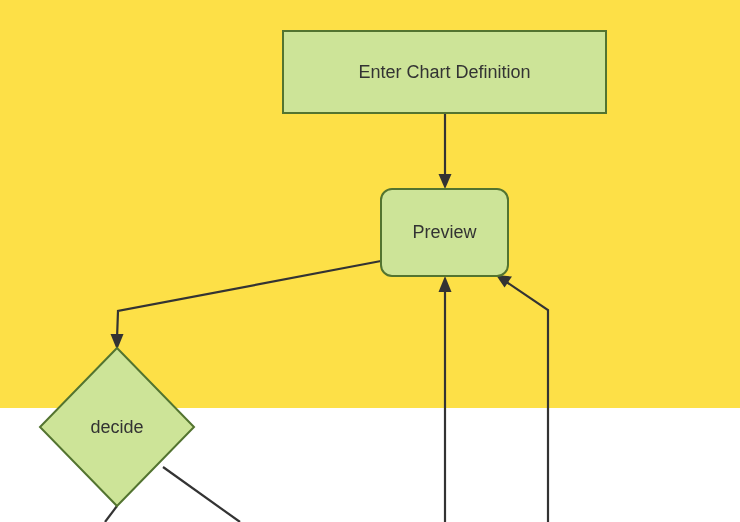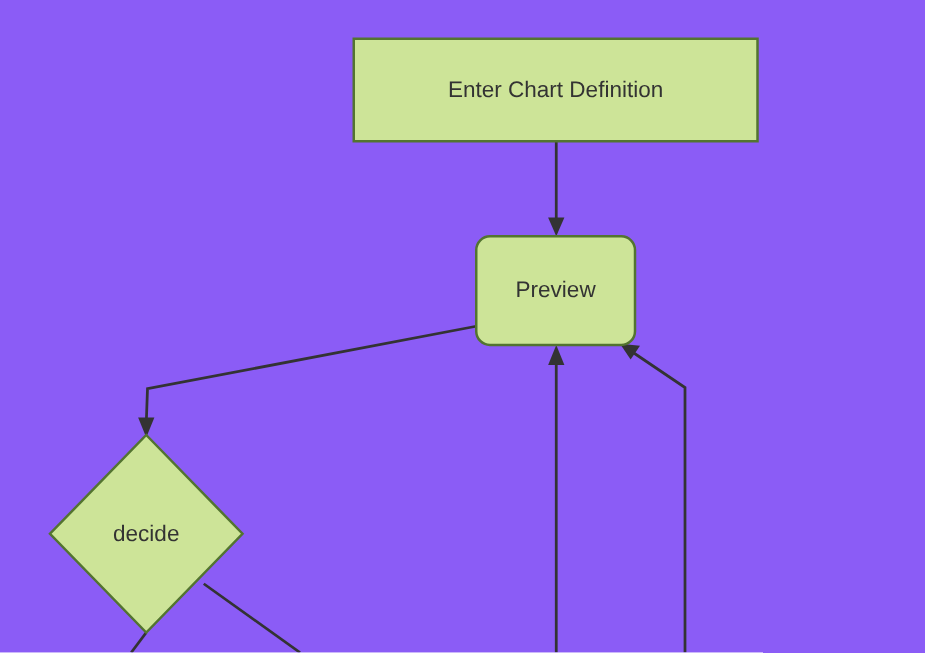--- a/index.html
+++ b/index.html
@@ -9,22 +9,22 @@
   }
   body {
     width: 740px;
     height: 522px;
     overflow: hidden;
     font-family: "Liberation Sans", sans-serif;
   }
   #diagram-root {
     position: relative;
     width: 740px;
-    height: 522px;
-    background: #8b5cf6;
+    height: 408px;
+    background: #fde047;
   }
   svg#flowchart {
     display: block;
     width: 740px;
     height: 522px;
   }
   .node-shape {
     fill: #cde498;
     stroke: #537430;
     stroke-width: 2px;

